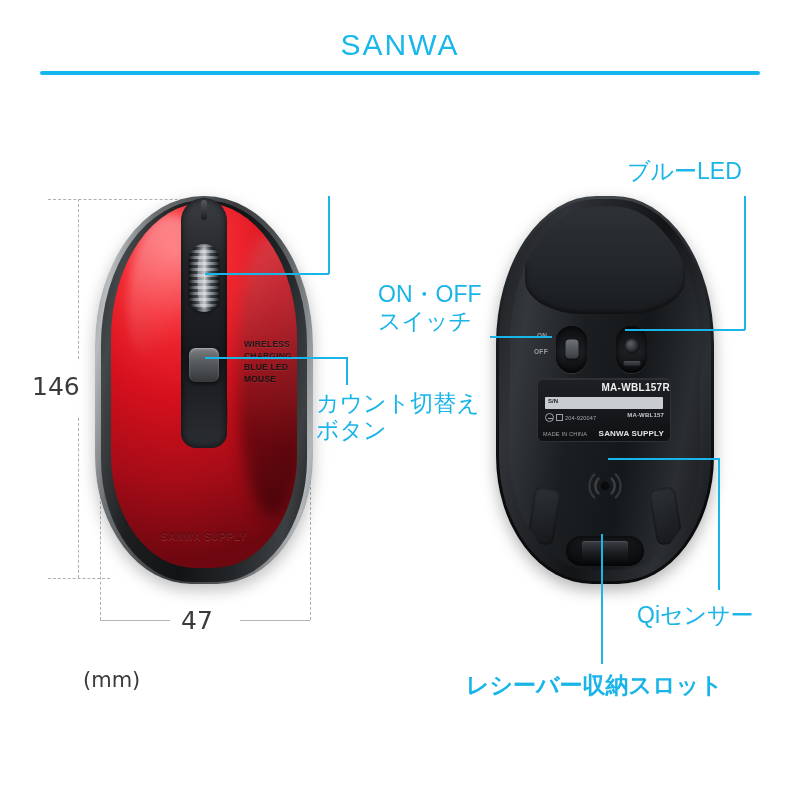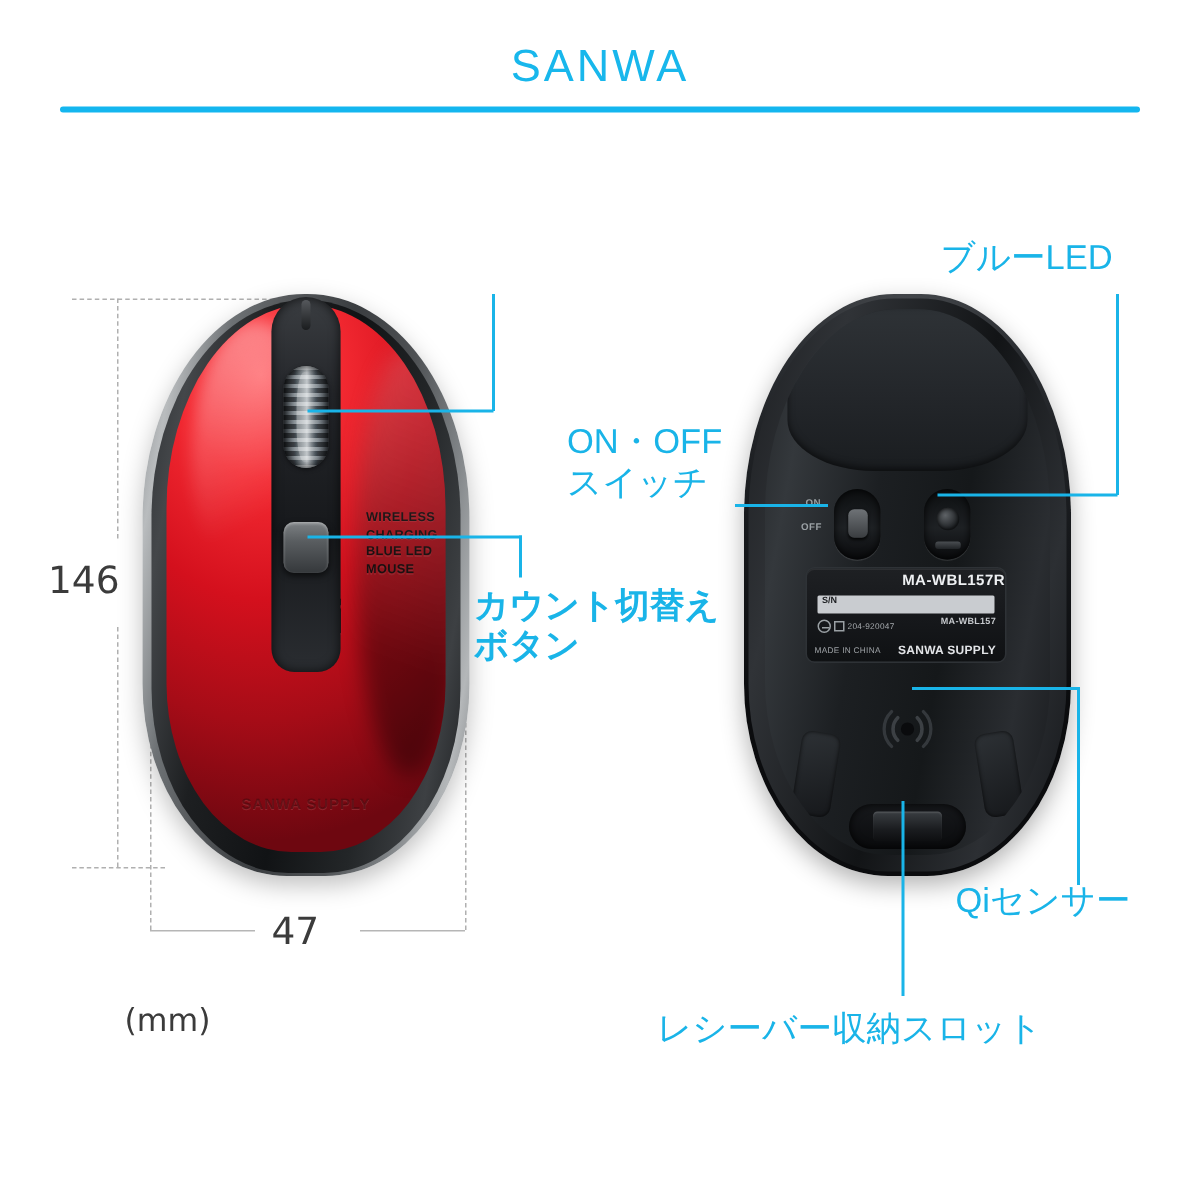--- a/index.html
+++ b/index.html
@@ -409,18 +409,18 @@
 
   <div class="ln h" style="left:608px; top:458px; width:112px;"></div>
   <div class="ln v" style="left:718px; top:458px; height:132px;"></div>
 
   <div class="ln v" style="left:601px; top:534px; height:130px;"></div>
 
   <div class="lbl" style="left:378px; top:281px;"><span>ON・OFF</span><br><span>スイッチ</span></div>
 
   <div class="lbl" style="left:627px; top:158px;">ブルーLED</div>
 
-  <div class="lbl" style="left:316px; top:390px;font-weight:bold;"><span>カウント切替え</span><br><span>ボタン</span></div>
-
-  <div class="lbl" style="left:637px; top:587px;">Qiセンサー</div>
-  <div class="lbl" style="left:438px; top:672px;">レシーバー収納スロット</div>
+  <div class="lbl" style="left:316px; top:390px;"><span>カウント切替え</span><br><span>ボタン</span></div>
+
+  <div class="lbl" style="left:637px; top:602px;">Qiセンサー</div>
+  <div class="lbl" style="left:466px; top:672px;font-weight:bold;">レシーバー収納スロット</div>
 
 </div>
 
 </body></html>

